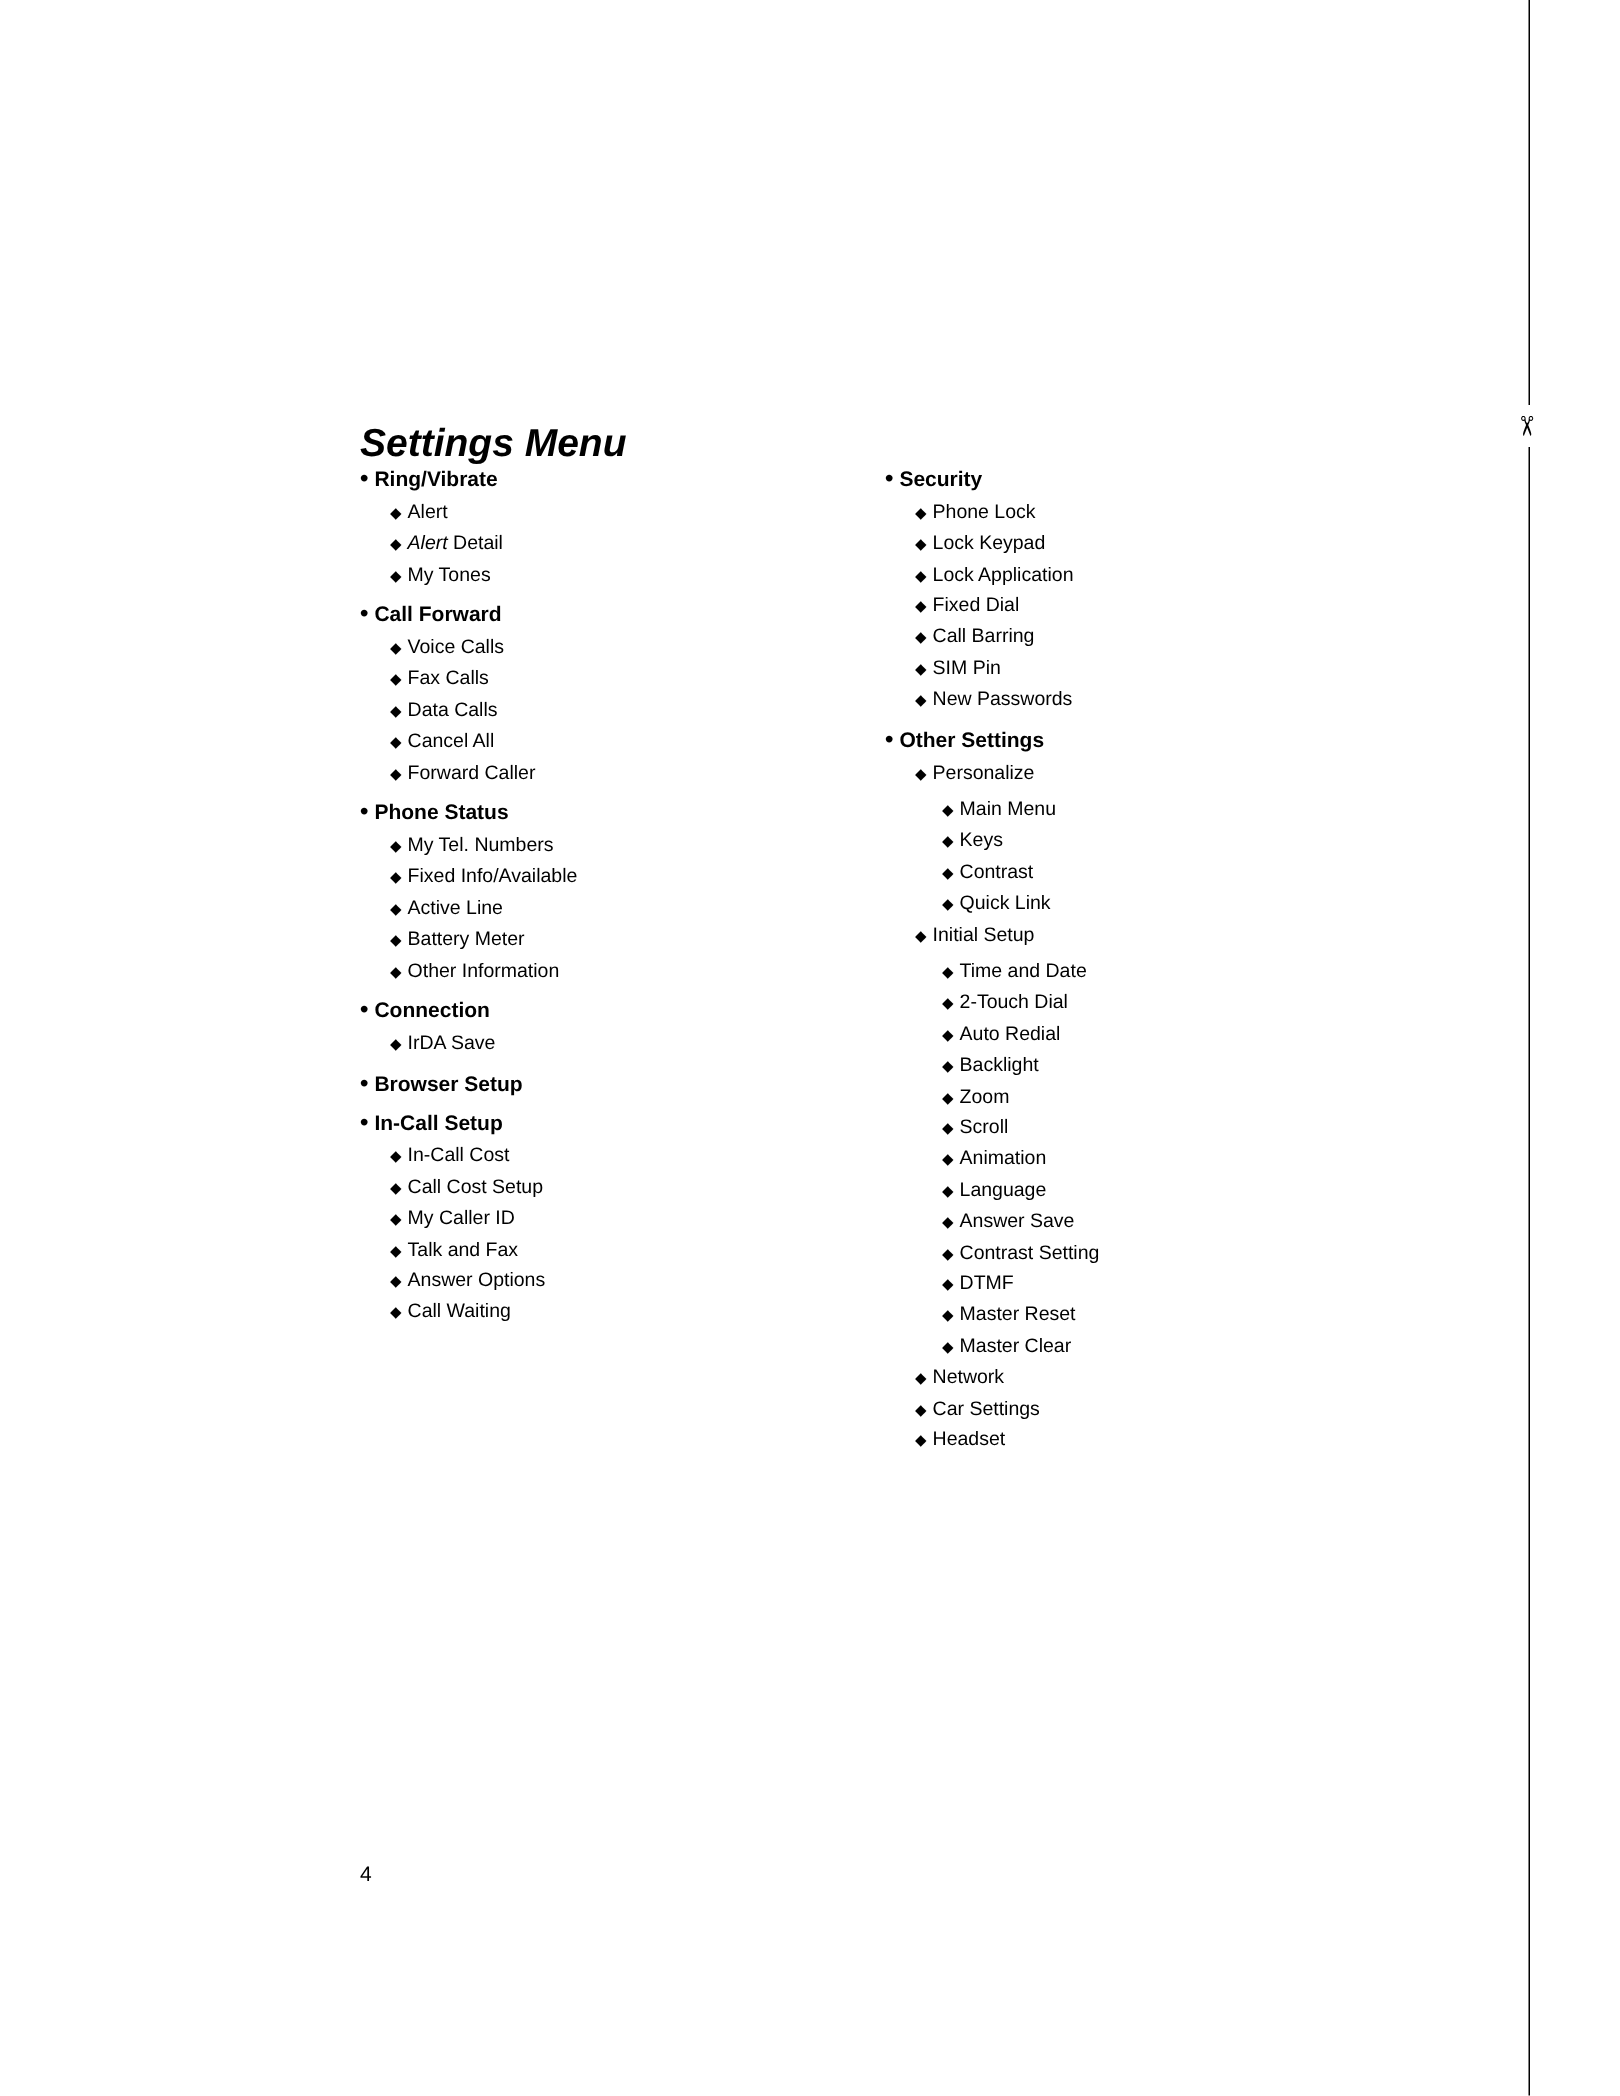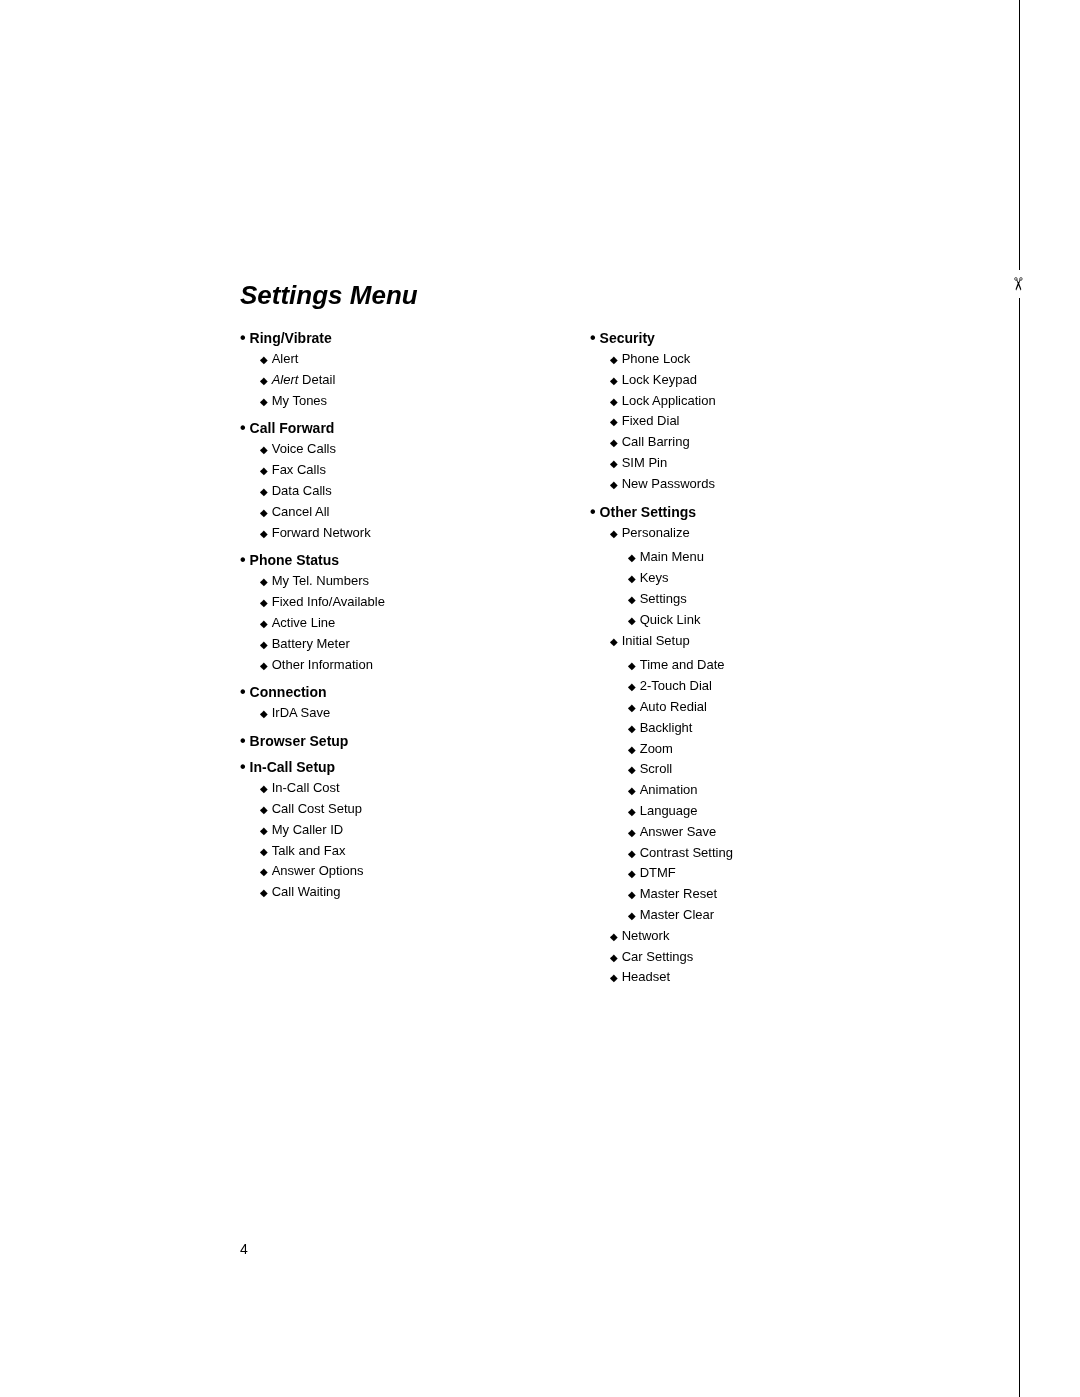--- a/index.html
+++ b/index.html
@@ -19,21 +19,20 @@
       position: absolute;
       top: 280px;
       left: 240px;
       width: 660px;
     }
 
     .page-title {
       font-size: 26px;
       font-weight: bold;
       font-style: italic;
-      margin-bottom: 18px;
       font-family: Arial, Helvetica, sans-serif;
     }
 
     .menu-columns {
       display: flex;
       gap: 40px;
       align-items: flex-start;
     }
 
     .menu-column {
@@ -178,21 +177,21 @@
           <li>
               <span class="bullet">◆</span>
               <span>Data Calls</span>
             </li>
           <li>
               <span class="bullet">◆</span>
               <span>Cancel All</span>
             </li>
           <li>
               <span class="bullet">◆</span>
-              <span>Forward Network</span>
+              <span>Forward Caller</span>
             </li>
         </ul>
       </div>
 
       <div class="menu-section">
         <div class="section-header">
           <span class="bullet">•</span>
           <span>Phone Status</span>
         </div>
         <ul class="section-items">
@@ -329,21 +328,21 @@
               <li>
                   <span class="bullet">◆</span>
                   <span>Main Menu</span>
                 </li>
               <li>
                   <span class="bullet">◆</span>
                   <span>Keys</span>
                 </li>
               <li>
                   <span class="bullet">◆</span>
-                  <span>Settings</span>
+                  <span>Contrast</span>
                 </li>
               <li>
                   <span class="bullet">◆</span>
                   <span>Quick Link</span>
                 </li>
             </ul>
           </li>
 
           <li style="flex-direction: column; align-items: flex-start;">
             <div style="display:flex; align-items:baseline; gap:4px;">

